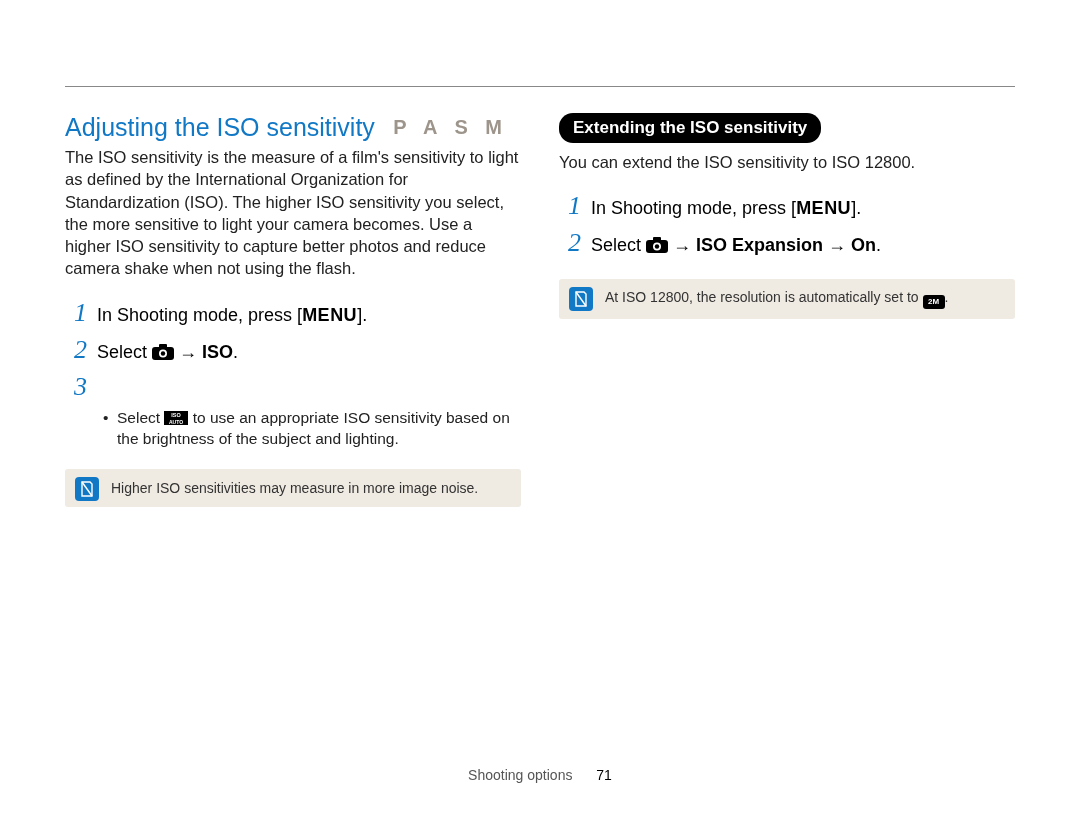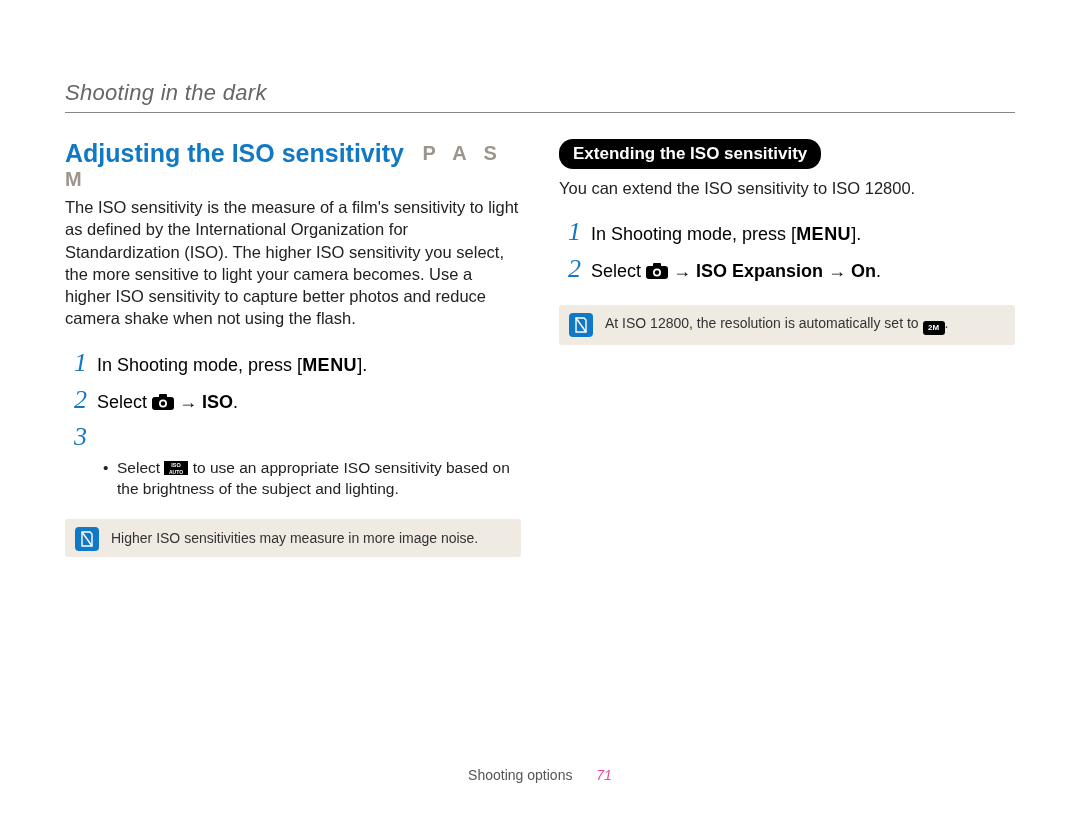--- a/index.html
+++ b/index.html
@@ -2,47 +2,46 @@
 <html><head>
 <meta charset="utf-8">
 <style>
   * { box-sizing: border-box; margin: 0; padding: 0; }
   html, body { width: 1080px; height: 815px; background: #fff; font-family: Arial, Helvetica, sans-serif; color: #000; }
   .page { width: 1080px; height: 815px; padding: 80px 65px 40px 65px; position: relative; }
   .running-head { font-size: 22px; color: #666; font-style: italic; font-weight: 300; letter-spacing: .3px; }
   .hr { margin-top: 6px; border: 0; border-top: 1px solid #888; }
   .cols { display: flex; gap: 38px; margin-top: 26px; }
   .col { width: 470px; }
-  .sect-title { color: #1178c6; font-size: 25px; font-weight: 700; display: inline; }
+  .sect-title { color: #1178c6; font-size: 25px; font-weight: 400; display: inline; }
   .mode-letters { color: #9d958c; font-size: 20px; font-weight: 700; letter-spacing: 6px; margin-left: 14px; vertical-align: 2px; }
   .body { font-size: 16.5px; line-height: 1.35; font-weight: 300; color: #222; margin-top: 4px; }
   .steps { margin-top: 18px; }
   .step { display: flex; gap: 10px; margin-bottom: 6px; align-items: baseline; }
   .num { color: #1178c6; font-size: 26px; font-style: italic; font-weight: 400; width: 22px; text-align: right; font-family: Georgia, 'Times New Roman', serif; }
   .step-text { font-size: 18px; line-height: 1.5; color: #000; font-weight: 400; }
   .step-text b { font-weight: 700; }
   .menu-label { font-weight: 900; letter-spacing: .5px; margin-top: 20px; }
   .cam-icon { display: inline-block; width: 22px; height: 16px; vertical-align: -2px; }
   .bullets { margin: 4px 0 0 38px; font-size: 15.5px; font-weight: 300; color: #222; }
   .bullets li { list-style: none; position: relative; padding-left: 14px; line-height: 1.35; }
   .bullets li::before { content: "•"; position: absolute; left: 0; top: 0; }
   .iso-auto-icon { display: inline-block; width: 24px; height: 14px; vertical-align: -2px; }
   .note { margin-top: 20px; background: #efeae2; border-radius: 3px; padding: 10px 12px 10px 46px; position: relative; min-height: 38px; display: flex; align-items: center; }
   .note-icon { position: absolute; left: 10px; top: 8px; width: 24px; height: 24px; background: #1178c6; border-radius: 4px; display: flex; align-items: center; justify-content: center; }
   .note-text { font-size: 14px; color: #333; font-weight: 300; }
   .res-icon { display: inline-block; width: 22px; height: 14px; vertical-align: -2px; background:#000; border-radius:3px; color:#fff; font-size:8px; line-height:14px; text-align:center; font-weight:700; }
   .pill { display: inline-block; background: #000000; color: #fff; font-size: 17px; font-weight: 700; padding: 5px 14px; border-radius: 14px; }
   .footer { position: absolute; bottom: 32px; left: 0; width: 100%; text-align: center; font-size: 14px; color: #555; font-weight: 300; }
-  .footer .pg { font-weight: 400; color: #ec4899; margin-left: 20px; font-style: italic; }
+  .footer .pg { font-weight: 400; color: #000000; margin-left: 20px; }
 </style>
 </head>
 <body>
 
 <div class="page">
-  <div class="running-head">Shooting in the dark</div>
   <hr class="hr">
 
   <div class="cols">
 
     <div class="col">
       <div>
         <span class="sect-title">Adjusting the ISO sensitivity</span>
         <span class="mode-letters">P A S M</span>
       </div>
       <p class="body">The ISO sensitivity is the measure of a film's sensitivity to light as defined by the International Organization for Standardization (ISO). The higher ISO sensitivity you select, the more sensitive to light your camera becomes. Use a higher ISO sensitivity to capture better photos and reduce camera shake when not using the flash.</p>

